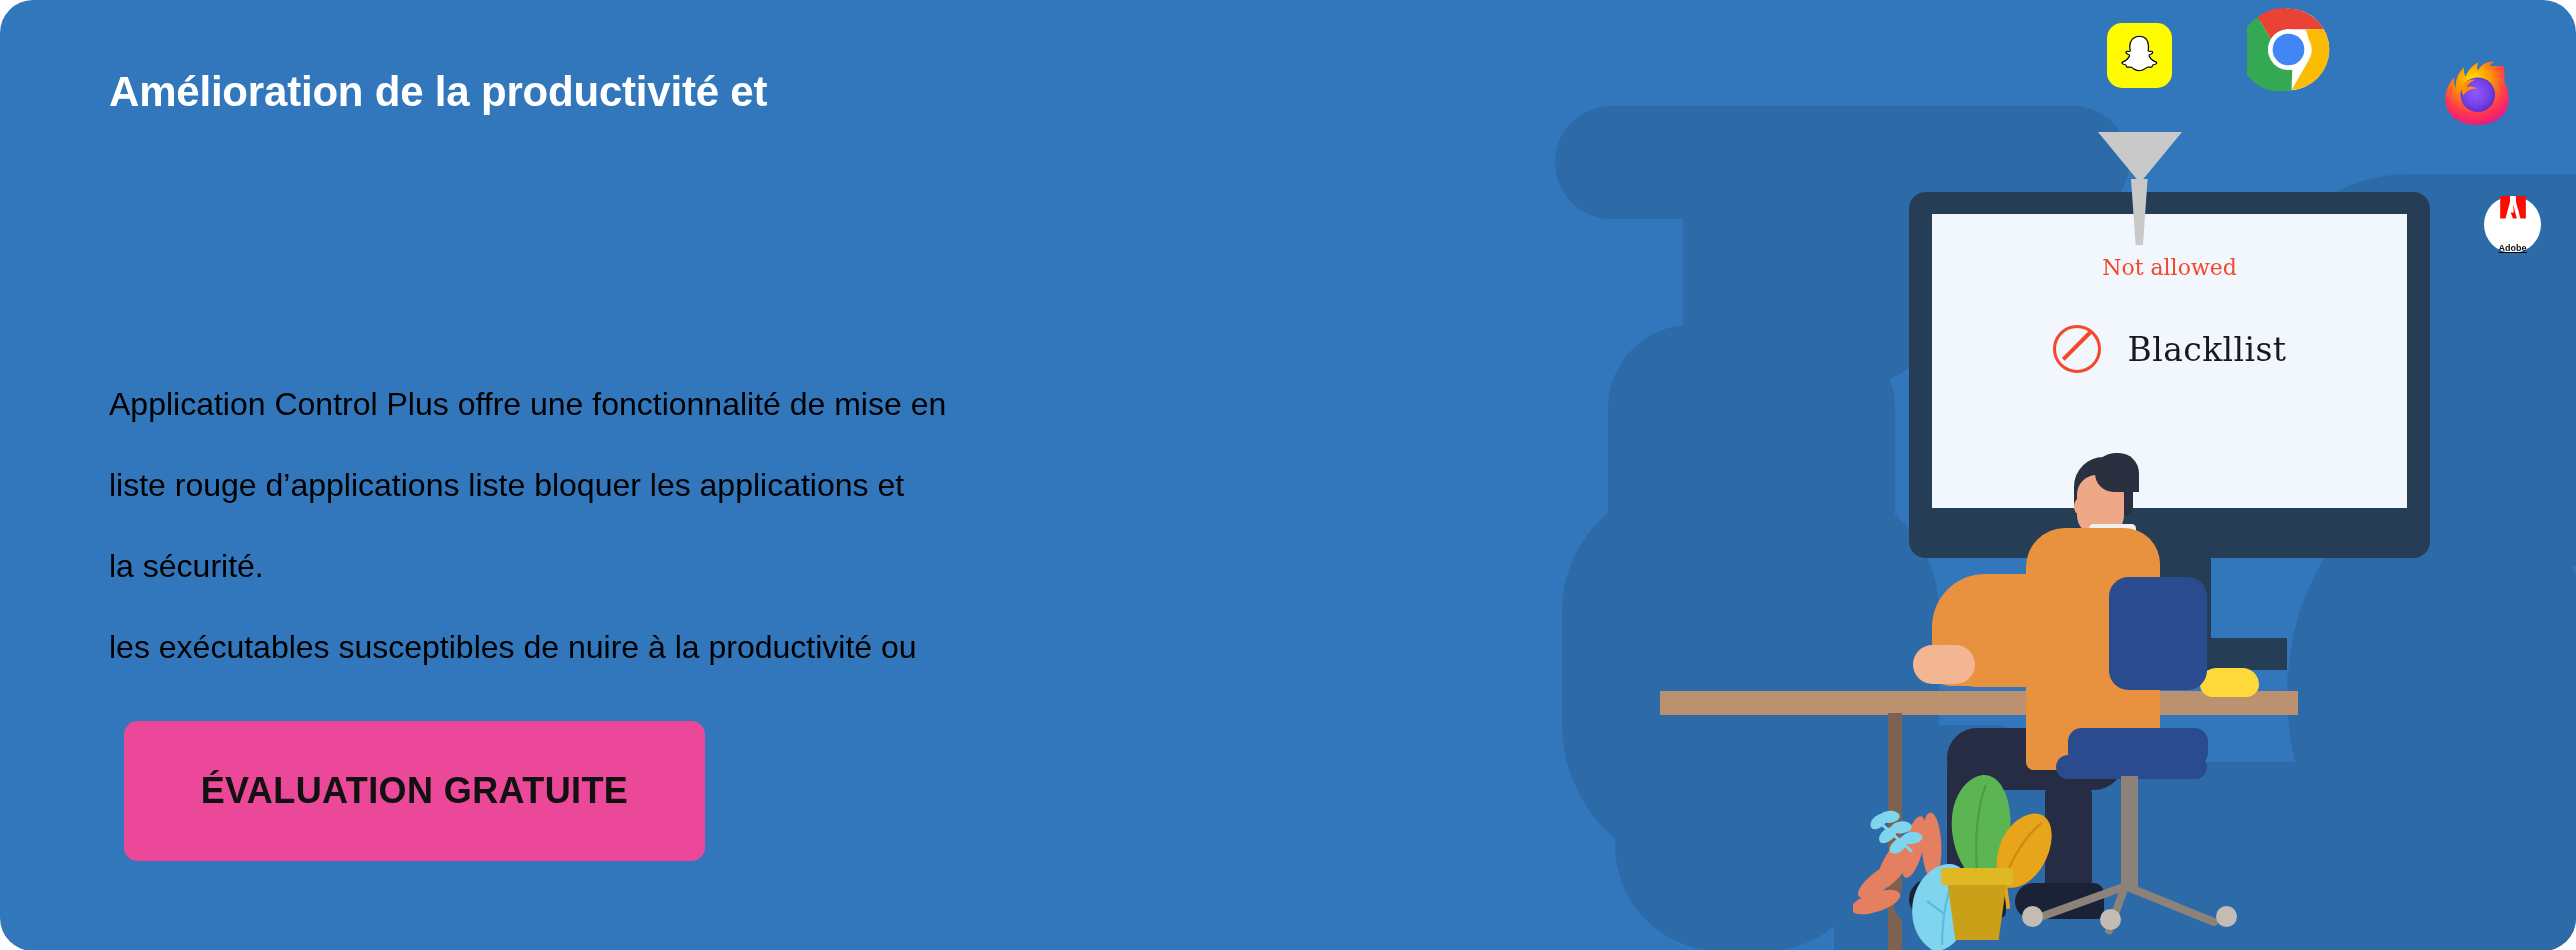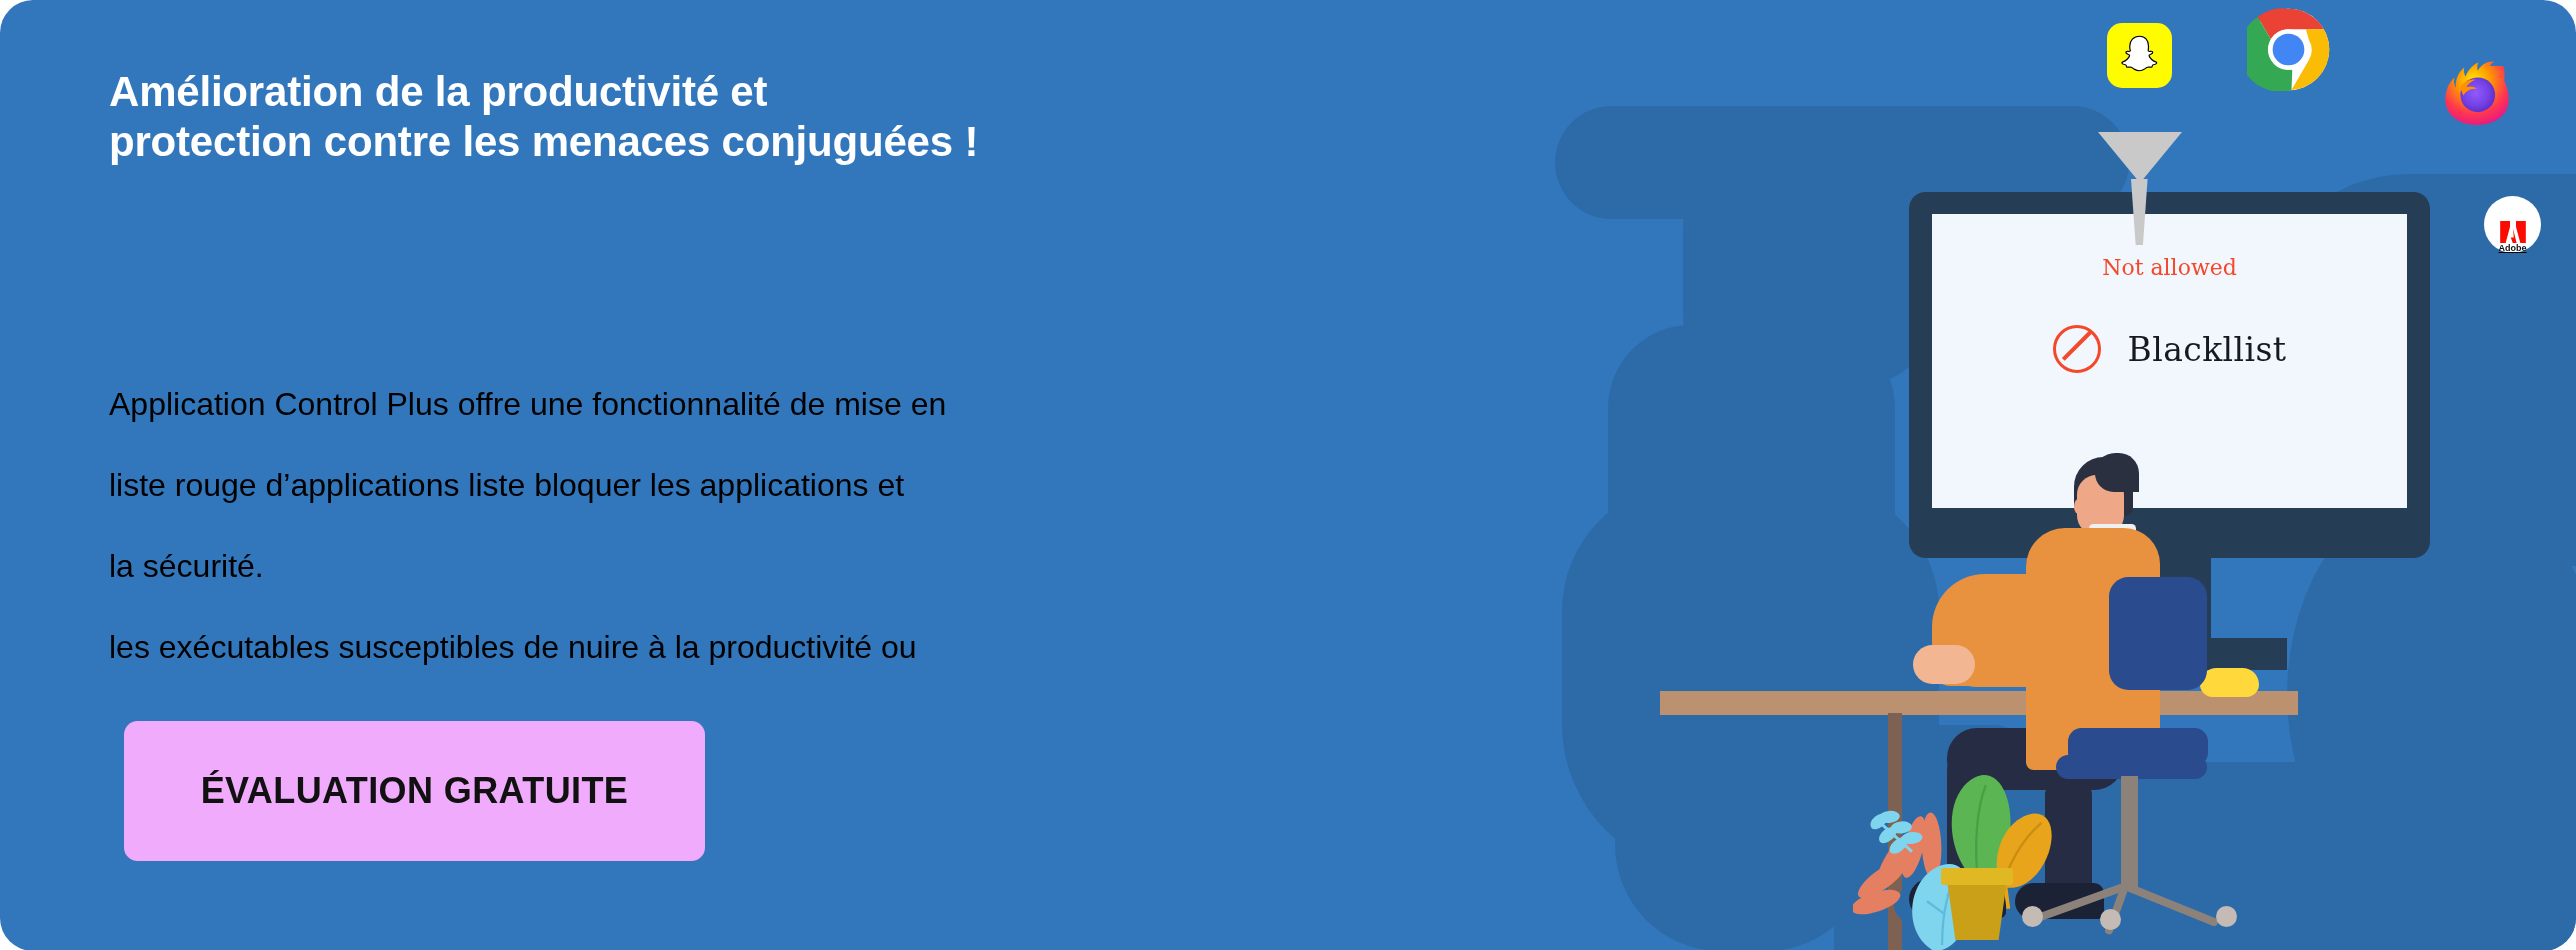--- a/index.html
+++ b/index.html
@@ -38,21 +38,21 @@
   .headline .ln{display:block;}
   .body-copy{
     position:absolute;left:0;top:332px;width:1359px;
     color:#000000;font-weight:300;font-size:32px;line-height:81px;
   }
   .body-copy .ln{display:block;}
 
   .cta{
     position:absolute;left:15px;top:721px;
     width:581px;height:140px;
-    background:#f0abfc;
+    background:#ec4899;
     border:none;border-radius:13.6px;
     color:#111111;font-family:"Liberation Sans",sans-serif;
     font-weight:bold;font-size:36px;letter-spacing:0.4px;
     display:flex;align-items:center;justify-content:center;
     cursor:pointer;
   }
 
   
   .illu{position:absolute;left:1796px;top:0;width:780px;height:951px;}
 
@@ -101,21 +101,21 @@
     clip-path:polygon(0 0,100% 0,72% 100%,28% 100%);
   }
 
   
   .ico{position:absolute;}
   .ico-snap{left:311px;top:22.6px;width:65px;height:65px;background:#FFFC00;border-radius:15px;
     display:flex;align-items:center;justify-content:center;}
   .ico-chrome{left:451px;top:7.5px;width:83px;height:83px;}
   .ico-firefox{left:644px;top:51px;width:74px;height:74px;}
   .ico-adobe{left:688px;top:196px;width:57px;height:57px;background:#ffffff;border-radius:50%;
-    display:flex;flex-direction:column;align-items:center;justify-content:flex-end;text-decoration:underline;}
+    display:flex;flex-direction:column;align-items:center;justify-content:space-between;text-decoration:underline;}
   .adobe-a{width:26px;height:22.6px;}
   .adobe-label{font-size:9px;font-weight:bold;color:#111;line-height:9px;margin-top:0.8px;}
 
   
   .desk-top{position:absolute;left:-136px;top:691px;width:638px;height:24px;background:#BC9170;}
   .desk-leg{position:absolute;left:92px;top:713px;width:13.6px;height:238px;background:#7D6253;}
   .mouse{position:absolute;left:404px;top:668px;width:59px;height:29px;background:#FFD83B;
     border-radius:30px 30px 22.6px 22.6px;}
 
   
@@ -176,21 +176,20 @@
   <div class="blob dot2"></div>
   <div class="blob dot3"></div>
   <div class="blob behind-person"></div>
   <div class="blob floorcurve"></div>
   <div class="blob floor"></div>
 
   <div class="copy">
 
     <h1 class="headline">
       <span class="ln">Amélioration de la productivité et</span>
-      <span class="ln">protection contre les menaces conjuguées !</span>
     </h1>
 
     <p class="body-copy">
       <span class="ln">Application Control Plus offre une fonctionnalité de mise en</span>
       <span class="ln">liste rouge d’applications liste bloquer les applications et</span>
       <span class="ln">la sécurité.</span>
       <span class="ln">les exécutables susceptibles de nuire à la productivité ou</span>
     </p>
 
     <button class="cta">ÉVALUATION GRATUITE</button>

